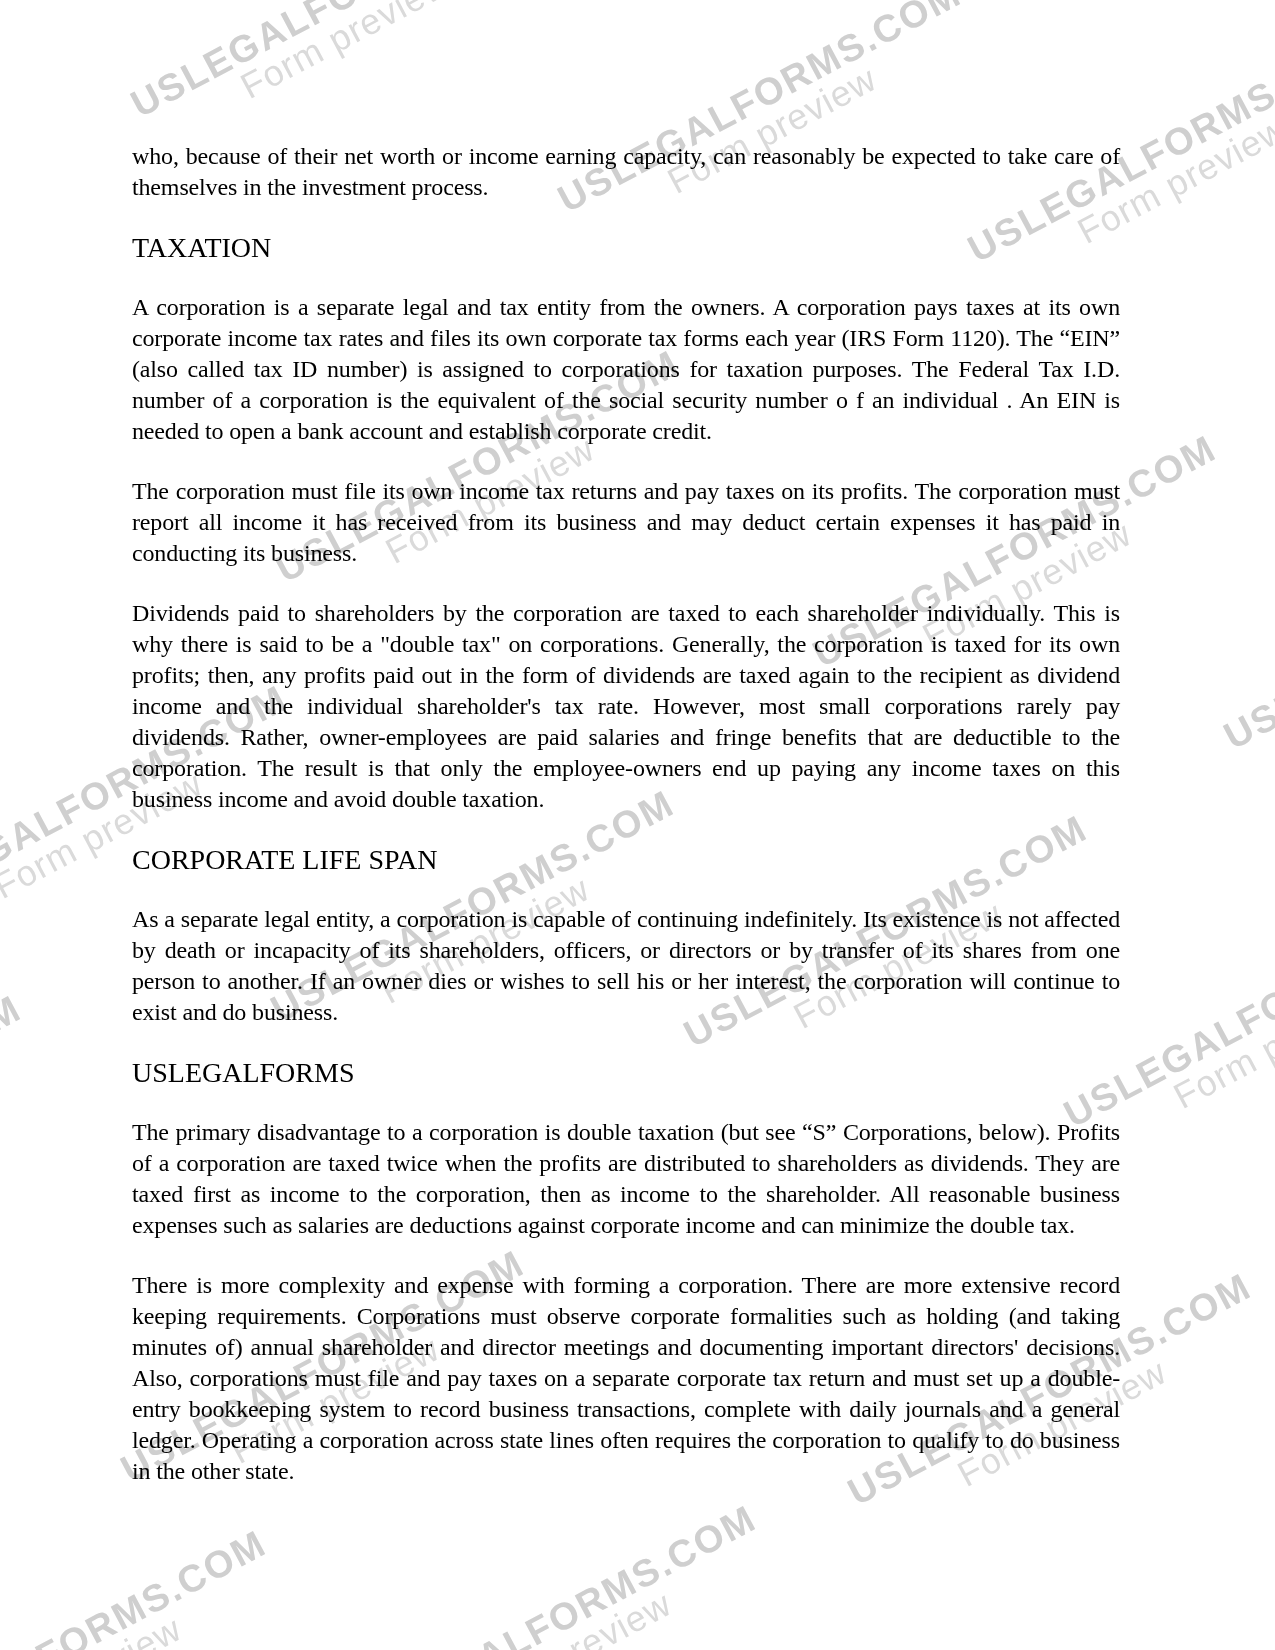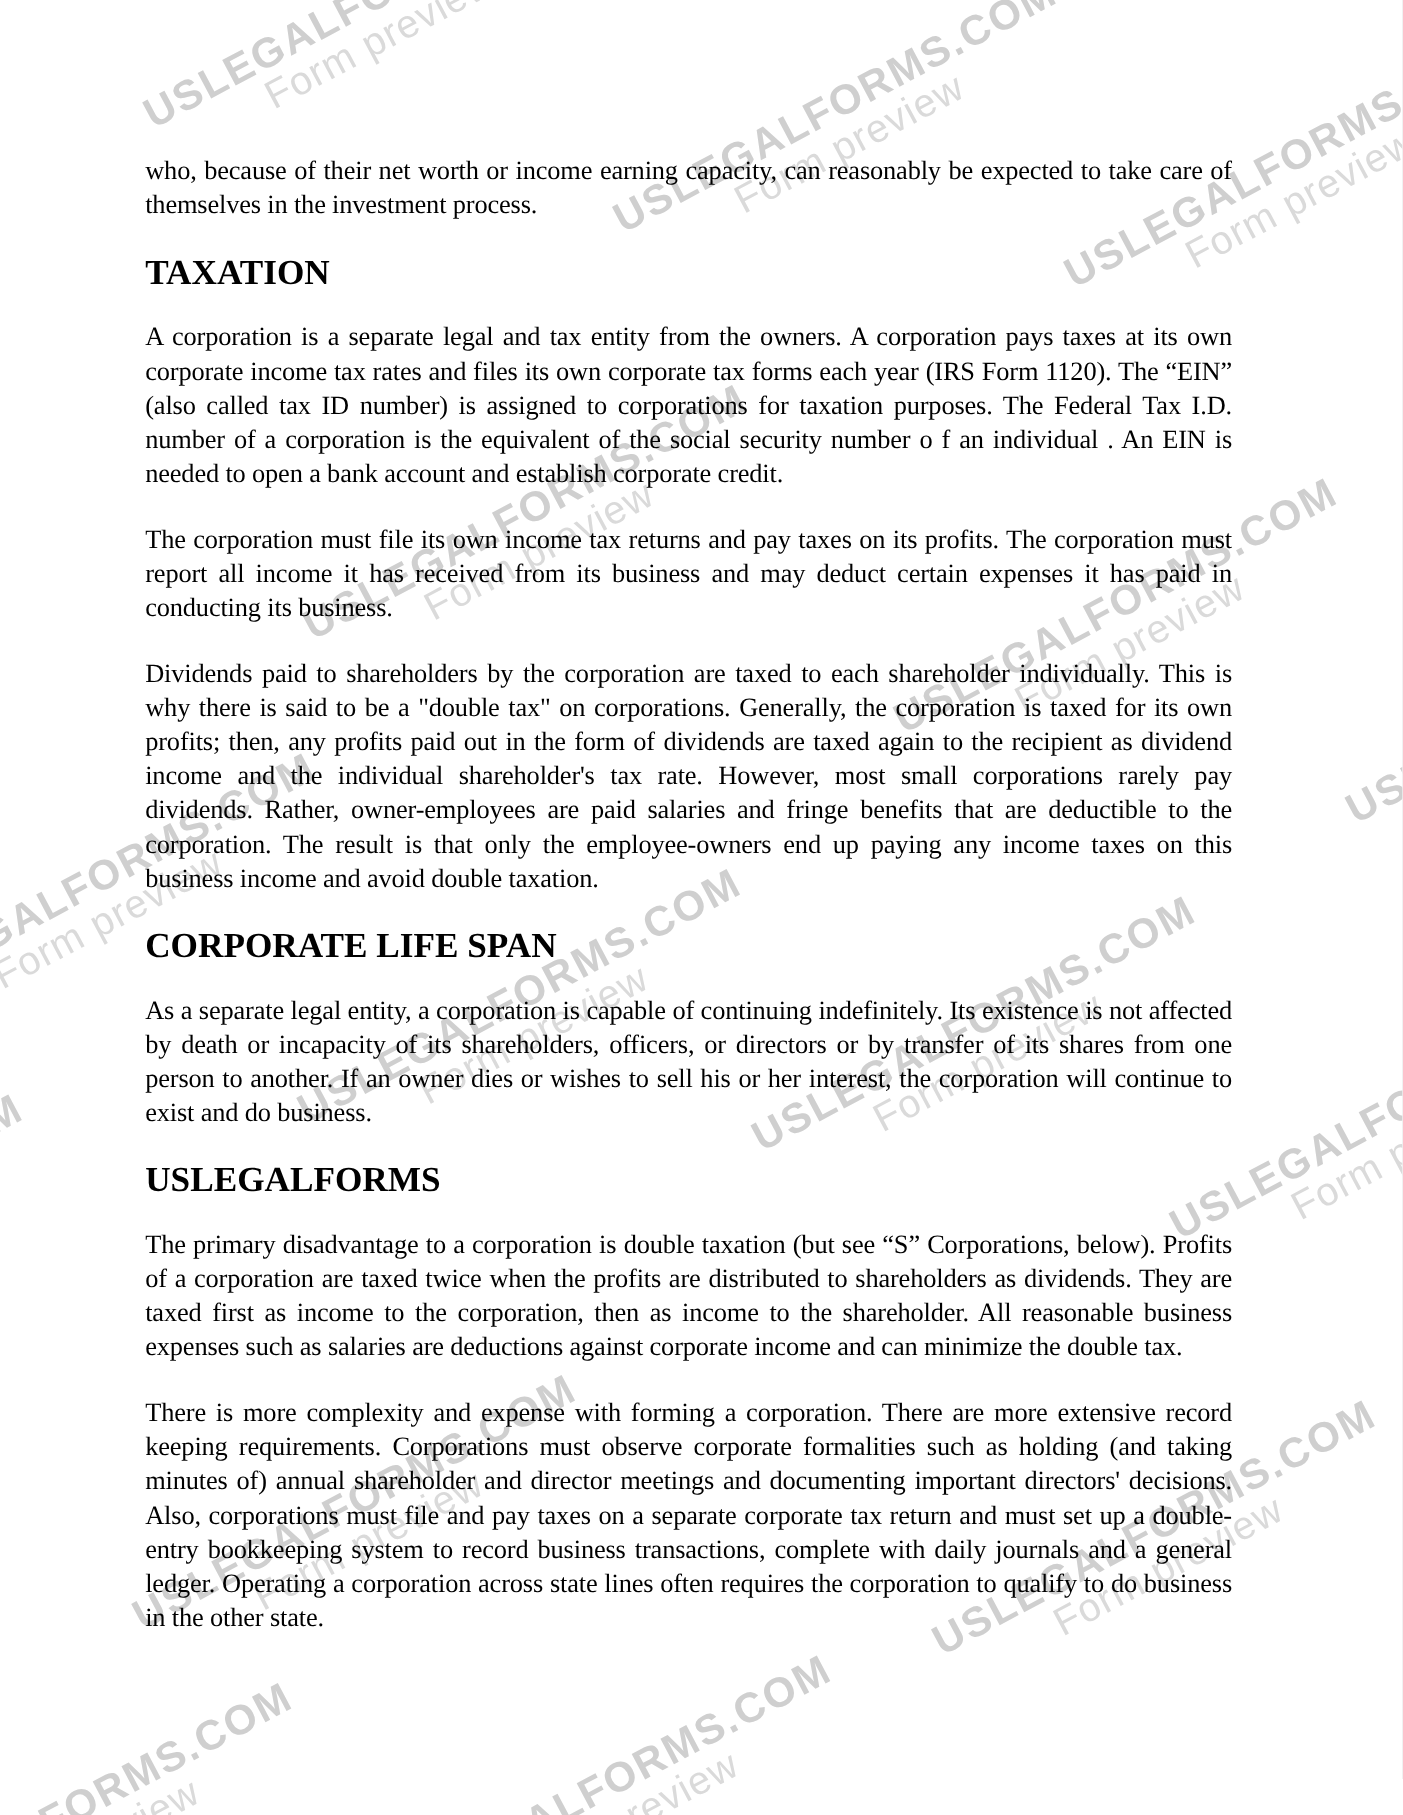--- a/index.html
+++ b/index.html
@@ -49,23 +49,23 @@
     font-size:24px;
     letter-spacing:-0.15px;
     line-height:31px;
   }
   .para{
     margin:0 0 29px 0;
     text-align:justify;
   }
   .heading{
     margin:0 0 29px 0;
-    font-size:32px;
+    font-size:28px;
     line-height:31px;
-    font-weight:bold;
+    font-weight:normal;
     letter-spacing:0;
   }
 </style>
 </head>
 <body>
 
 <div class="page">
 
   <div class="watermark-layer">
       <div class="wm-tile" style="left: 125px; top: 90px; transform: rotate(-28deg);">

